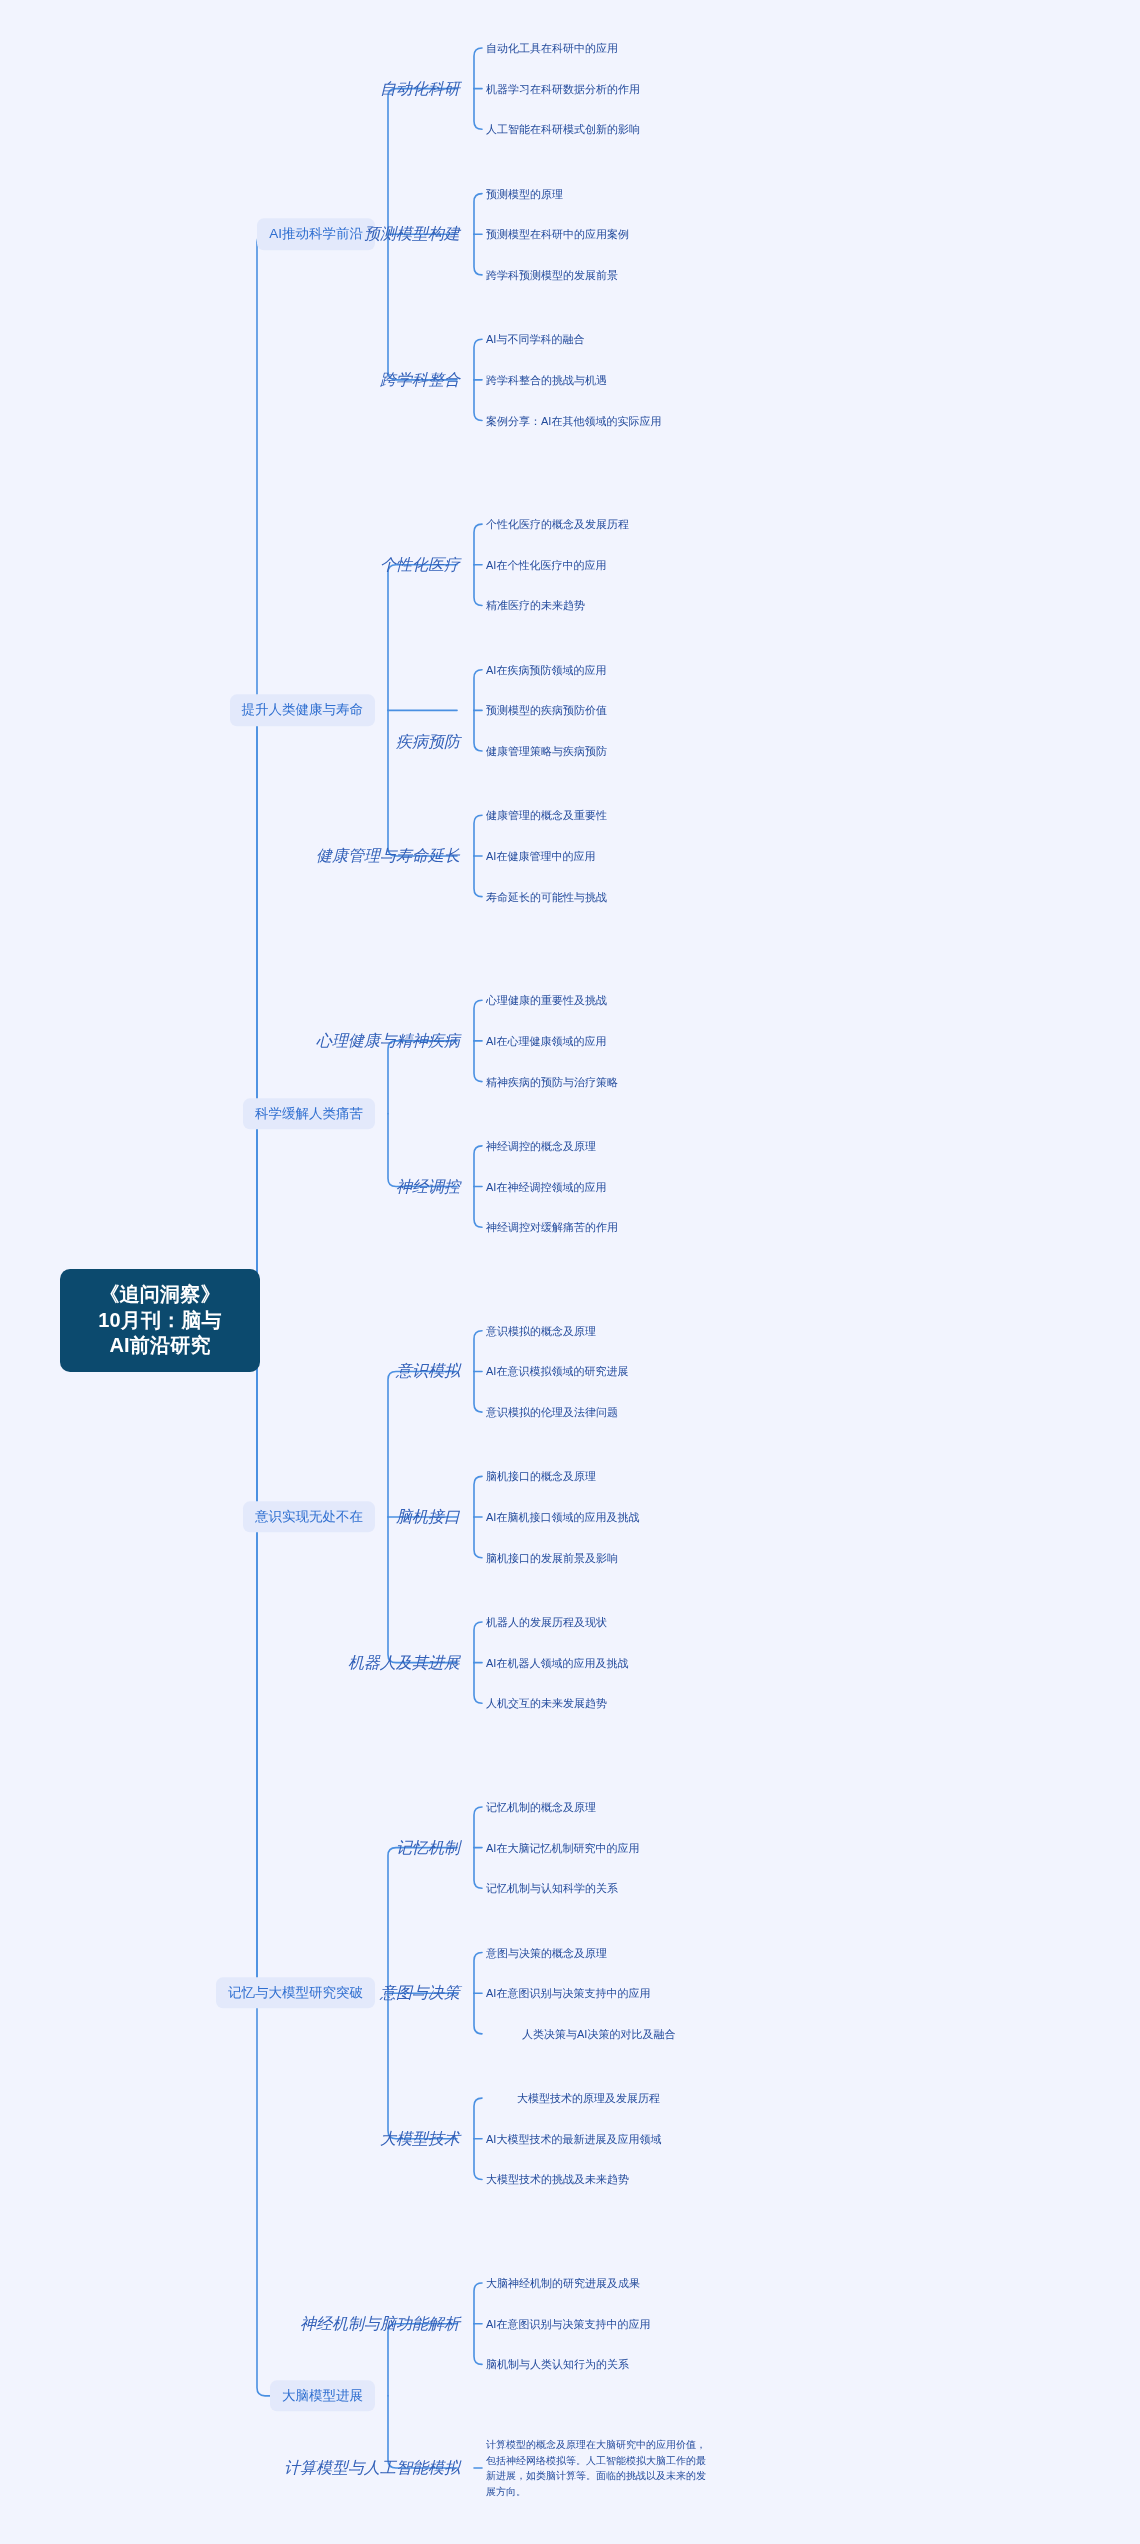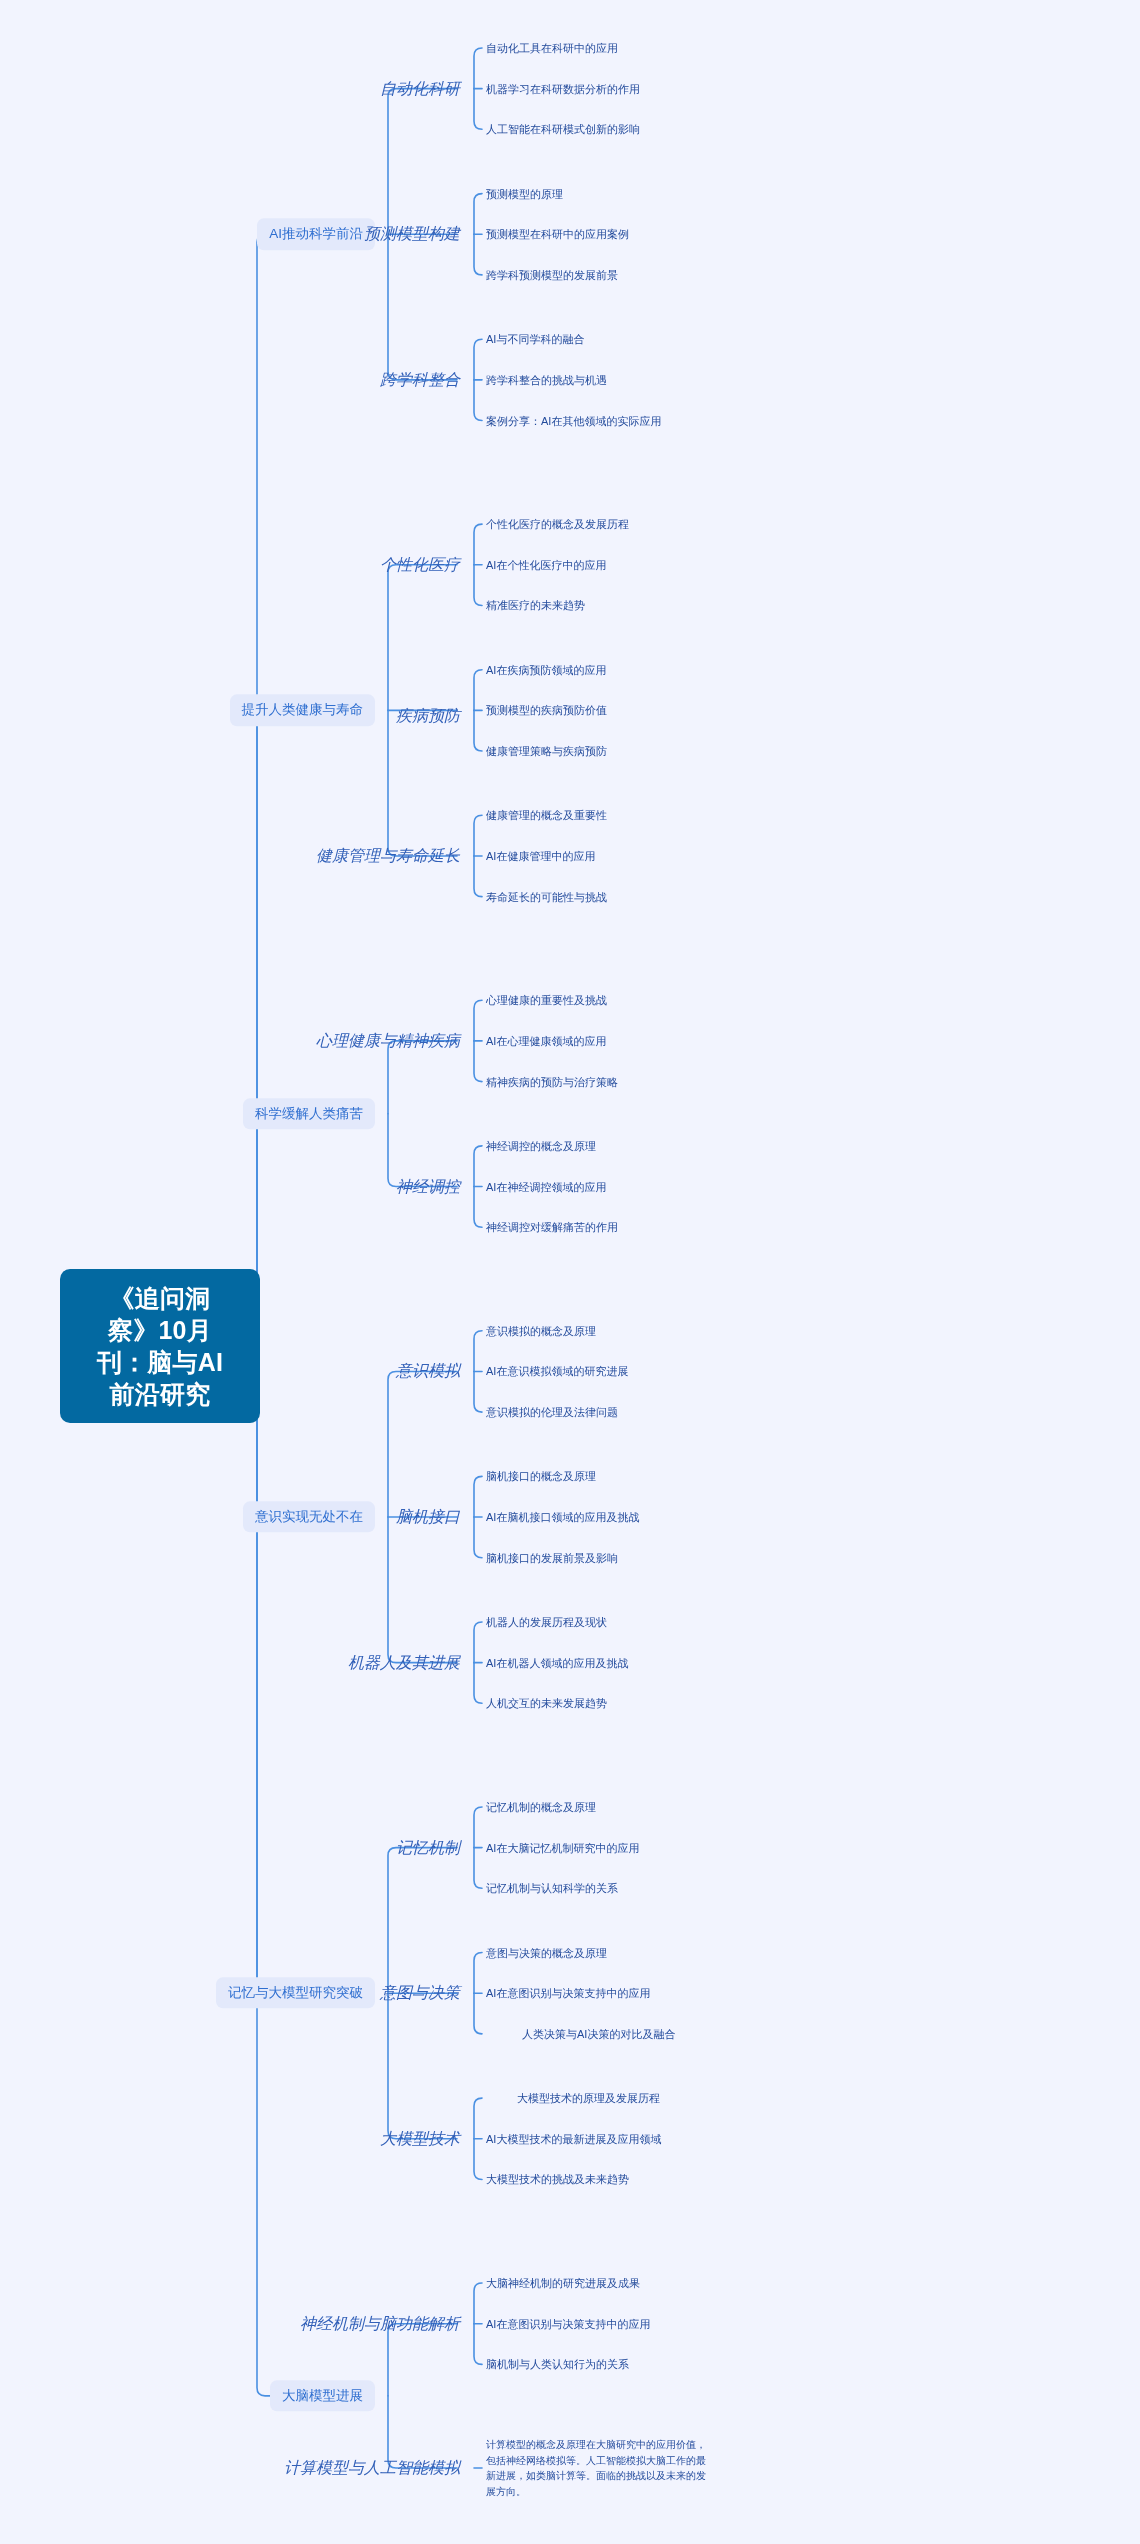--- a/index.html
+++ b/index.html
@@ -24,24 +24,24 @@
   }
 
   .node {
     position: absolute;
     white-space: pre;
     line-height: 1.28;
   }
 
   
   .root {
-    background: #0369a1;
+    background: #0c4a6e;
     color: #ffffff;
     border-radius: 10px;
-    font-size: 25px;
+    font-size: 20px;
     font-weight: 600;
     text-align: center;
     padding: 13px 30px;
     letter-spacing: 0.2px;
     white-space: normal;
     width: 200px;
   }
 
   
   .lvl1 {
@@ -166,21 +166,21 @@
       <div class="node lvl3" style="top: 274.916px; left: 486px;">跨学科预测模型的发展前景</div>
       <div class="node lvl2" style="top: 379.848px; right: 680px;">跨学科整合</div>
       <div class="node lvl3" style="top: 339.187px; left: 486px;">AI与不同学科的融合</div>
       <div class="node lvl3" style="top: 379.848px; left: 486px;">跨学科整合的挑战与机遇</div>
       <div class="node lvl3" style="top: 420.509px; left: 486px;">案例分享：AI在其他领域的实际应用</div>
       <div class="node lvl1" style="top: 710.385px; right: 765px;">提升人类健康与寿命</div>
       <div class="node lvl2" style="top: 564.791px; right: 680px;">个性化医疗</div>
       <div class="node lvl3" style="top: 524.13px; left: 486px;">个性化医疗的概念及发展历程</div>
       <div class="node lvl3" style="top: 564.791px; left: 486px;">AI在个性化医疗中的应用</div>
       <div class="node lvl3" style="top: 605.453px; left: 486px;">精准医疗的未来趋势</div>
-      <div class="node lvl2" style="top: 716px; right: 680px;">疾病预防</div>
+      <div class="node lvl2" style="top: 742px; right: 680px;">疾病预防</div>
       <div class="node lvl3" style="top: 669.724px; left: 486px;">AI在疾病预防领域的应用</div>
       <div class="node lvl3" style="top: 710.385px; left: 486px;">预测模型的疾病预防价值</div>
       <div class="node lvl3" style="top: 751.046px; left: 486px;">健康管理策略与疾病预防</div>
       <div class="node lvl2" style="top: 855.978px; right: 680px;">健康管理与寿命延长</div>
       <div class="node lvl3" style="top: 815.317px; left: 486px;">健康管理的概念及重要性</div>
       <div class="node lvl3" style="top: 855.978px; left: 486px;">AI在健康管理中的应用</div>
       <div class="node lvl3" style="top: 896.64px; left: 486px;">寿命延长的可能性与挑战</div>
       <div class="node lvl1" style="top: 1113.72px; right: 765px;">科学缓解人类痛苦</div>
       <div class="node lvl2" style="top: 1040.92px; right: 680px;">心理健康与精神疾病</div>
       <div class="node lvl3" style="top: 1000.26px; left: 486px;">心理健康的重要性及挑战</div>

